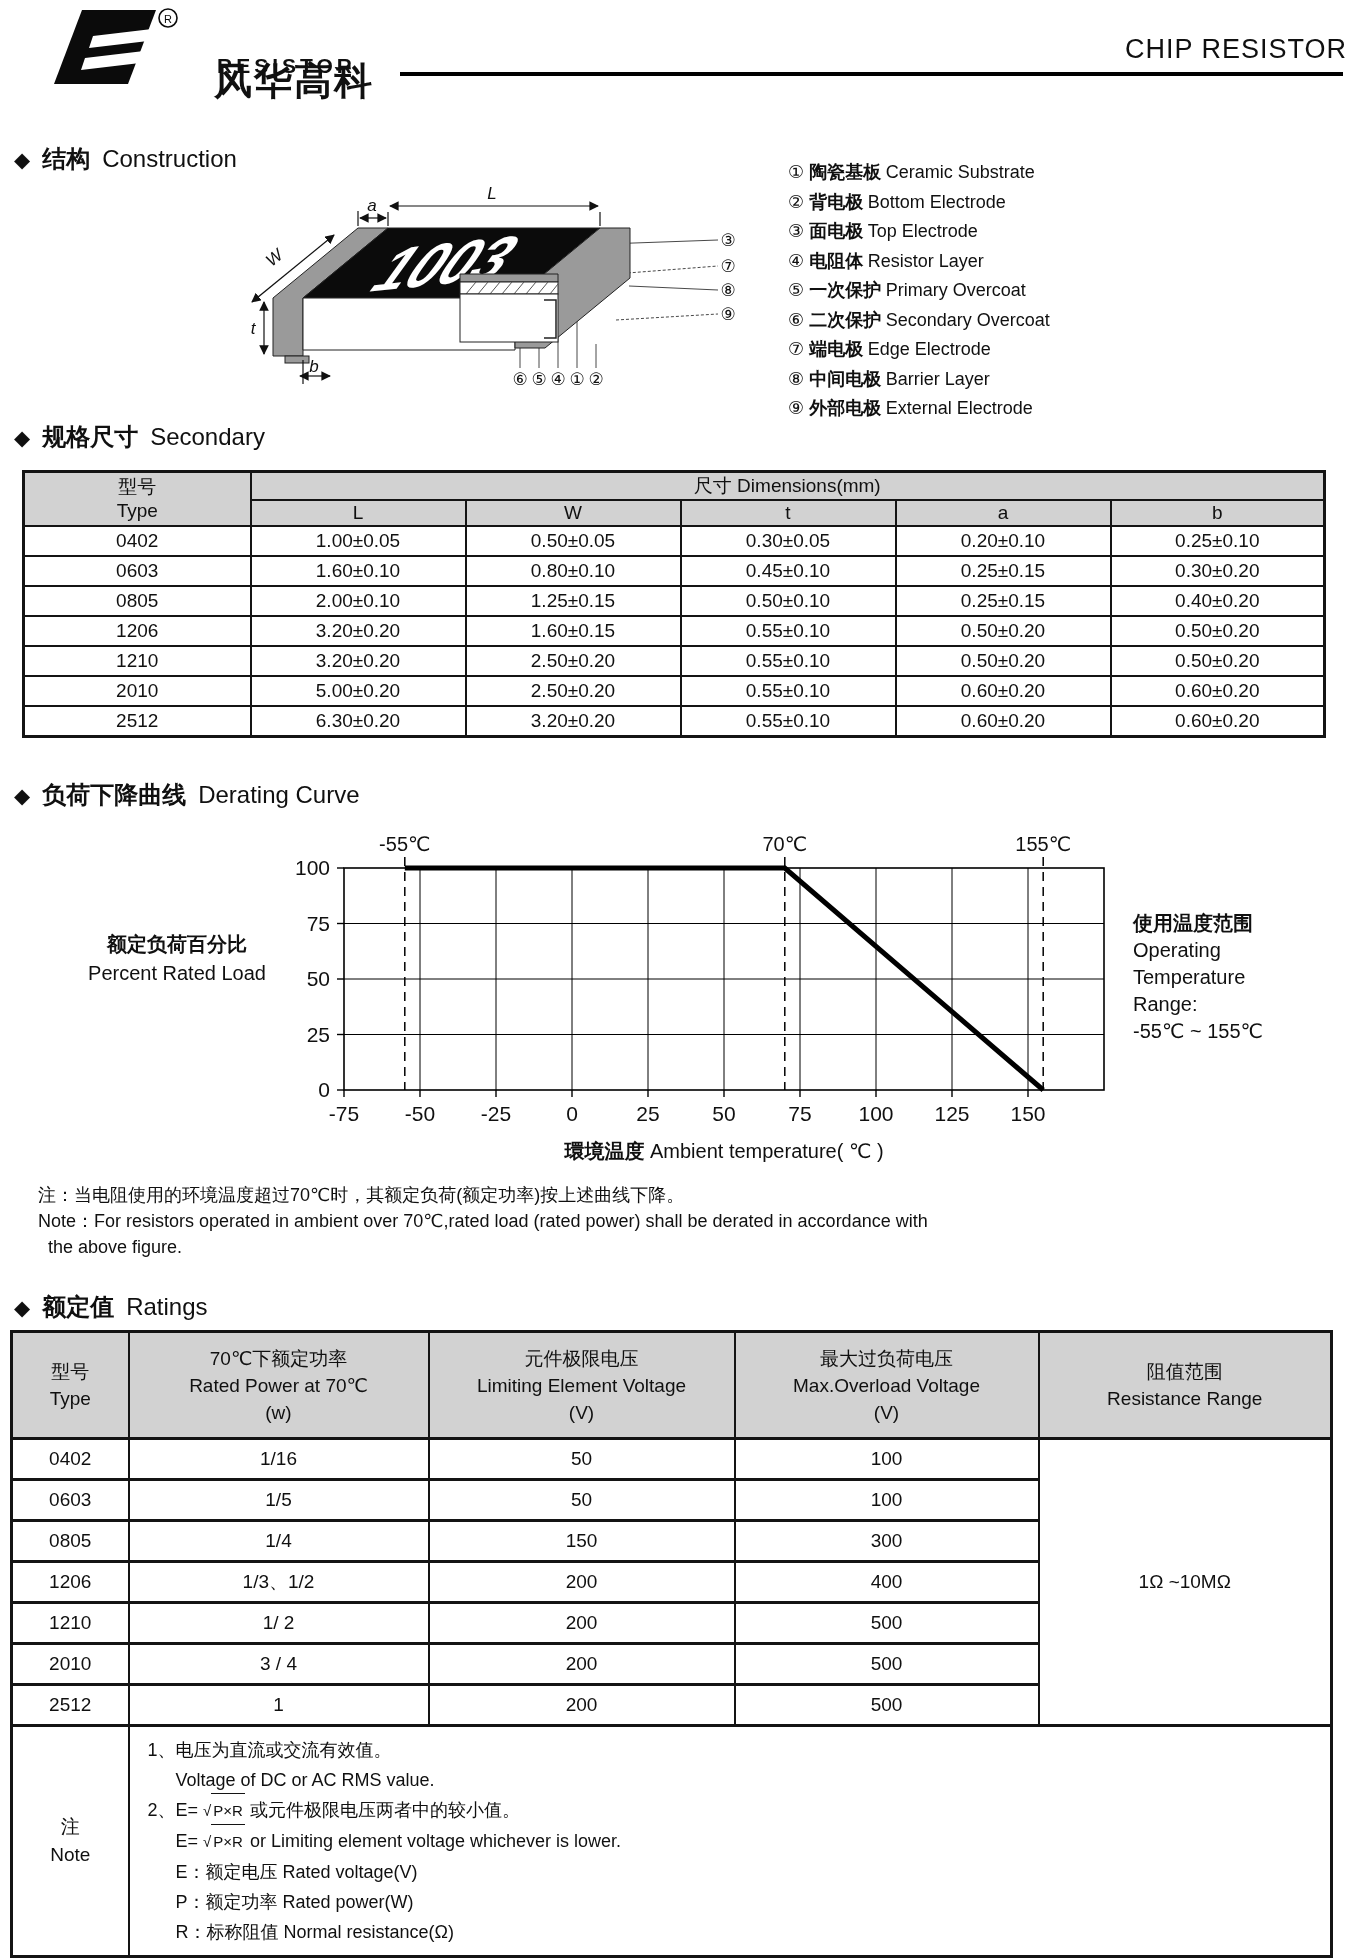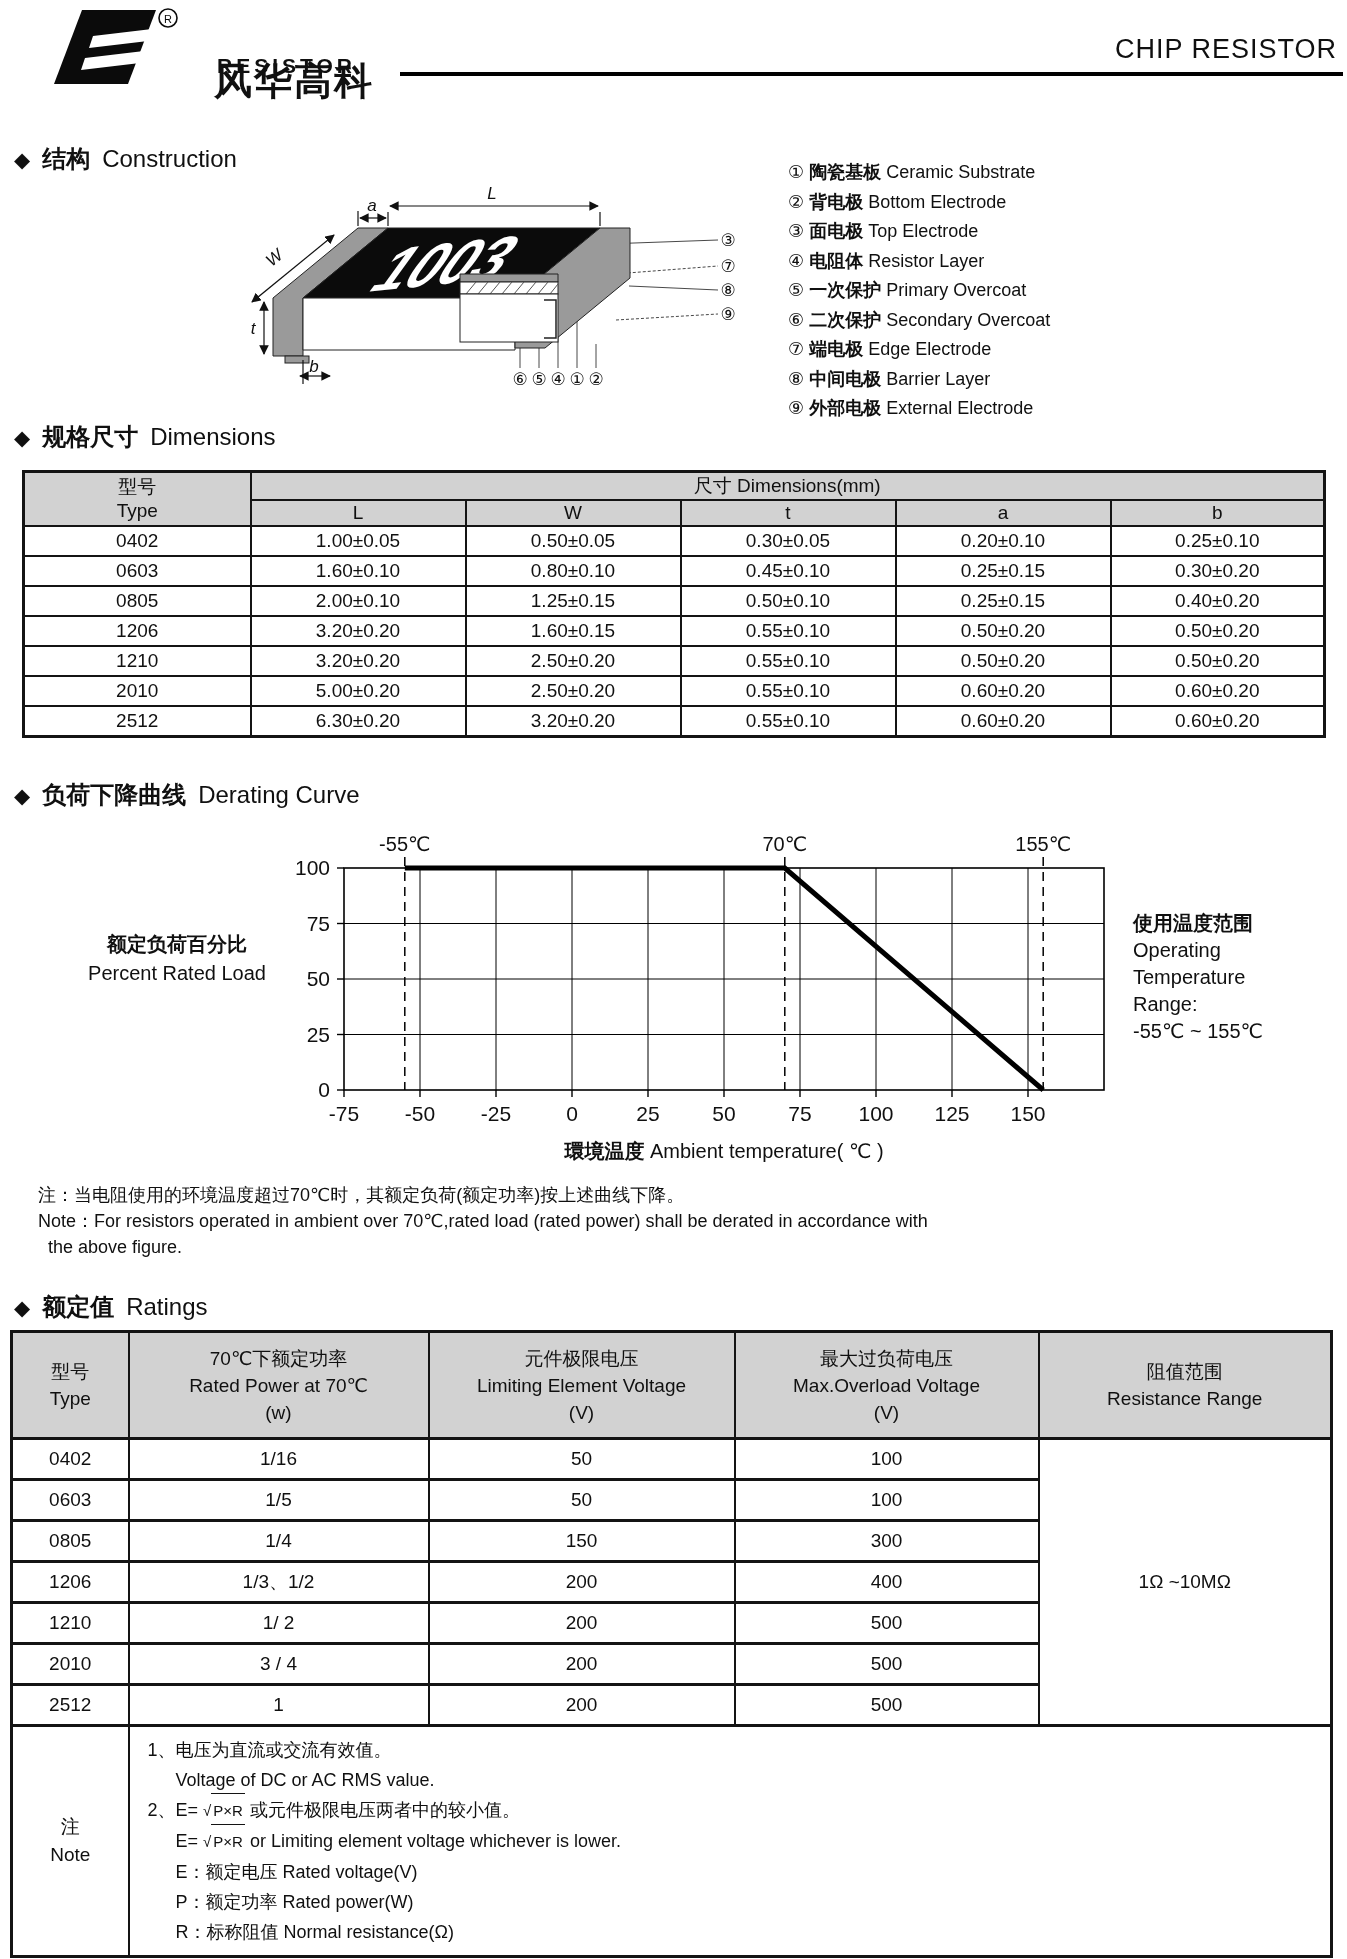--- a/index.html
+++ b/index.html
@@ -13,21 +13,21 @@
   .doc-title{font-size:27px;letter-spacing:1px;}
   .head-rule{background:#000;height:4px;}
 
   
   .heading{display:flex;align-items:center;gap:12px;font-size:24px;white-space:nowrap;}
   .heading .diamond{font-size:21px;line-height:1;}
   .heading .cn{font-weight:bold;}
 
   
   .legend-item{font-size:18px;line-height:29.5px;white-space:nowrap;}
-  .legend-item .cn{font-weight:600;}
+  .legend-item .cn{font-weight:600;font-family:Liberation Serif, serif;}
 
   
   table{border-collapse:collapse;table-layout:fixed;}
   .dim-table{border:3px solid #141414;width:1301px;}
   .dim-table th,.dim-table td{border:2px solid #141414;text-align:center;vertical-align:middle;
         font-size:19px;font-weight:normal;padding:0;}
   .dim-table thead th{background:#d2d2d2;height:24px;}
   .dim-table td{height:28px;}
   .dim-table .type-head{line-height:24px;}
 
@@ -62,21 +62,21 @@
     <svg width="158" height="82" viewBox="0 0 158 82">
       <polygon points="30,4 104,4 76,78 2,78" fill="#0b0b0b"></polygon>
       <polygon points="41,30 100,23 96,35 37,42" fill="#ffffff"></polygon>
       <polygon points="33,52 92,45 88,57 29,64" fill="#ffffff"></polygon>
       <circle cx="116" cy="12" r="9" fill="none" stroke="#0b0b0b" stroke-width="1.6"></circle>
       <text x="116" y="17" text-anchor="middle" font-size="11" fill="#0b0b0b">R</text>
     </svg>
   </div>
   <div class="abs brand-cn" style="left:214px;top:12px;">风华高科</div>
   <div class="abs brand-en" style="left:217px;top:54px;">RESISTOR</div>
-  <div class="abs doc-title" style="right:10px;top:34px;">CHIP RESISTOR</div>
+  <div class="abs doc-title" style="right:0;top:34px;">CHIP RESISTOR</div>
   <div class="abs head-rule" style="left:400px;top:72px;width:943px;"></div>
 
   <div class="abs heading" style="left:14px;top:143px;">
     <span class="diamond">◆</span>
     <span class="cn">结构</span>
     <span class="en">Construction</span>
   </div>
 
   <div class="abs" style="left:228px;top:178px;width:530px;height:215px;">
     <svg width="530" height="215" viewBox="0 0 530 215">
@@ -163,21 +163,21 @@
       <div class="legend-item"><span>⑤ </span><span class="cn">一次保护 </span><span>Primary Overcoat</span></div>
       <div class="legend-item"><span>⑥ </span><span class="cn">二次保护 </span><span>Secondary Overcoat</span></div>
       <div class="legend-item"><span>⑦ </span><span class="cn">端电极 </span><span>Edge Electrode</span></div>
       <div class="legend-item"><span>⑧ </span><span class="cn">中间电极 </span><span>Barrier Layer</span></div>
       <div class="legend-item"><span>⑨ </span><span class="cn">外部电极 </span><span>External Electrode</span></div>
     </div>
 
   <div class="abs heading" style="left:14px;top:421px;">
     <span class="diamond">◆</span>
     <span class="cn">规格尺寸</span>
-    <span class="en">Dimensions</span>
+    <span class="en">Secondary</span>
   </div>
 
   <table class="abs dim-table" style="left:22px;top:470px;">
     <colgroup>
         <col style="width:227px">
         <col style="width:215px">
         <col style="width:215px">
         <col style="width:215px">
         <col style="width:215px">
         <col style="width:214px">

